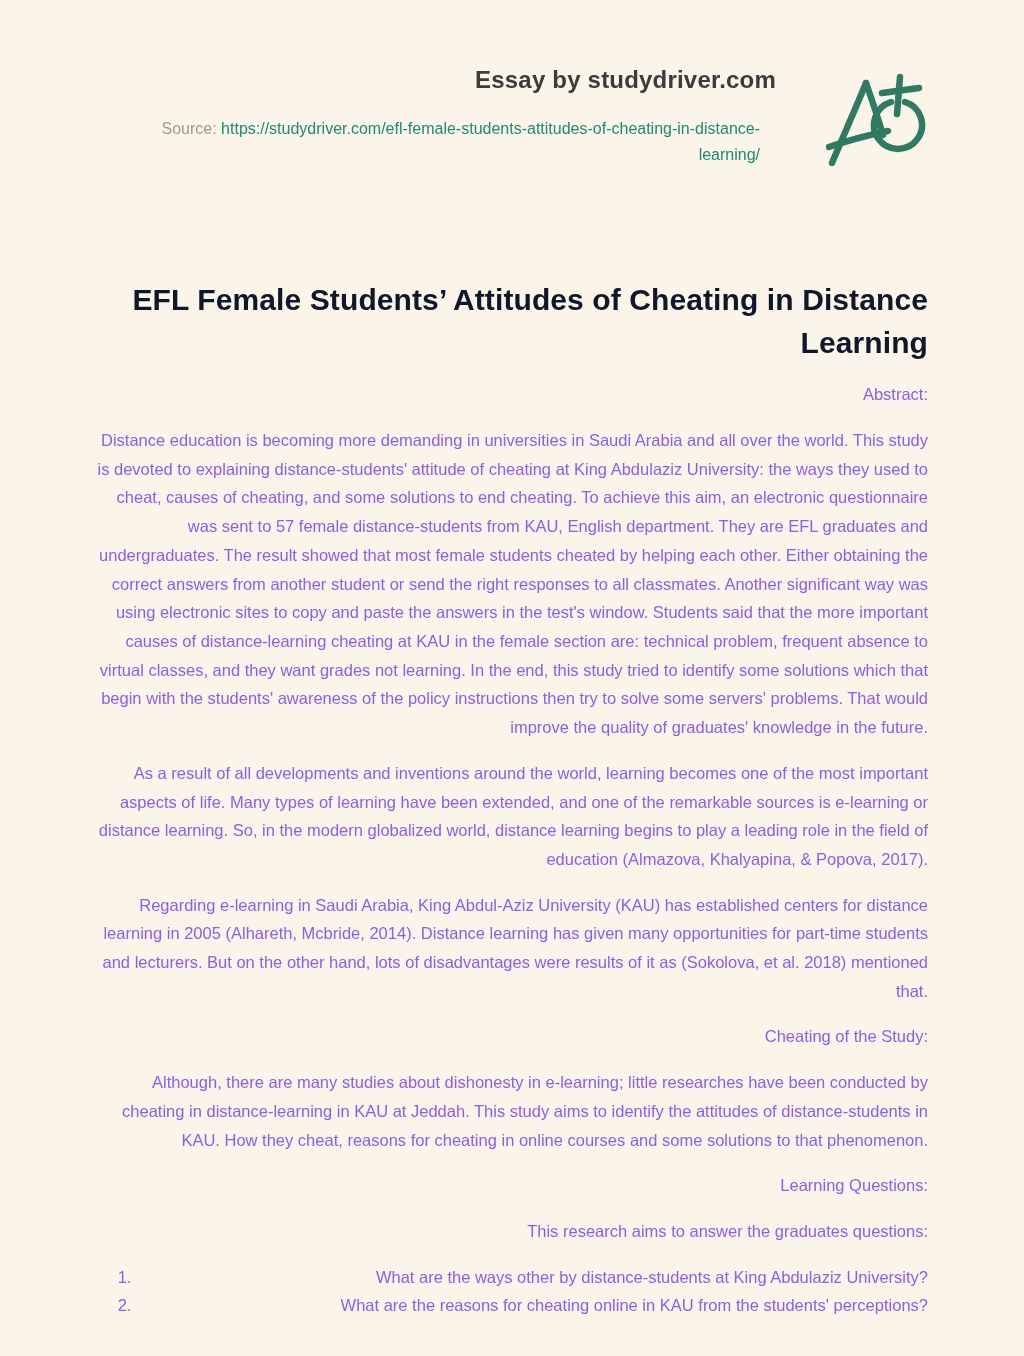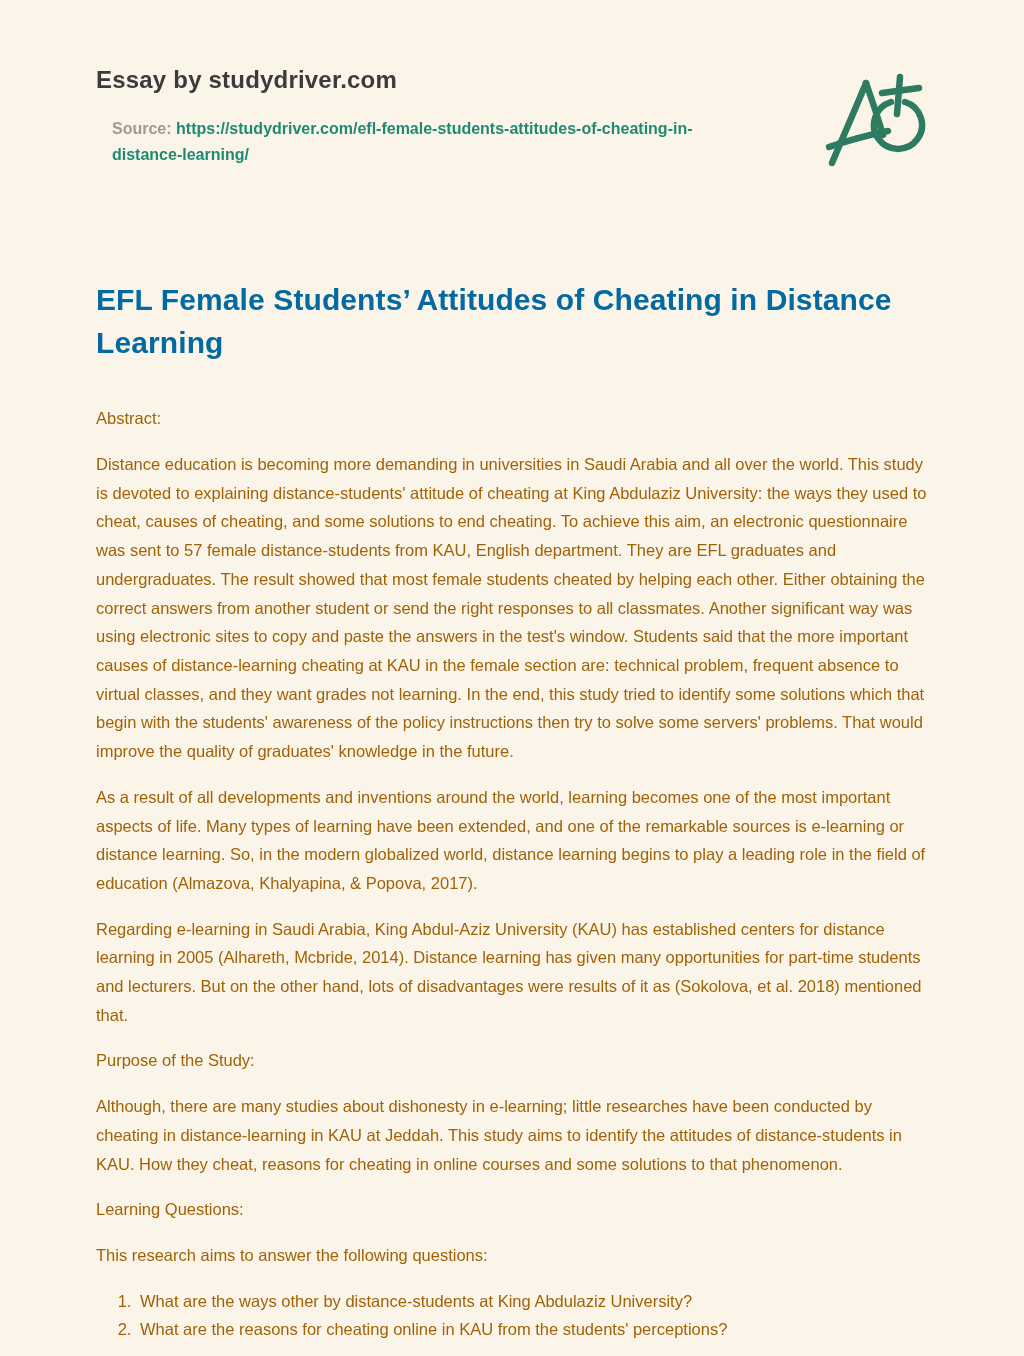--- a/index.html
+++ b/index.html
@@ -10,20 +10,21 @@
     overflow: hidden;
     background: #fbf5e9;
     font-family: "Liberation Sans", sans-serif;
     color: #414140;
   }
   .page {
     width: 1024px;
     height: 1356px;
     padding: 66px 96px 0 96px;
     position: relative;
+    text-align: right;
   }
   .header-row {
     display: flex;
     justify-content: space-between;
     align-items: flex-start;
   }
   .header-left { max-width: 680px; }
   .byline {
     font-size: 24px;
     font-weight: 700;
@@ -31,45 +32,44 @@
     margin: 0 0 22px 0;
     letter-spacing: 0.2px;
   }
   .source {
     font-size: 16px;
     line-height: 1.6;
     color: #9c9a92;
     margin: 16px;
     max-width: 655px;
     overflow-wrap: break-word;
-    font-weight: bold;
   }
   .source a {
     color: #1f8a74;
     text-decoration: none;
   }
   .logo {
     flex: 0 0 auto;
     margin-top: 6px;
     margin-right: 2px;
   }
   .title {
     font-size: 30px;
     line-height: 1.42;
     font-weight: 700;
-    color: #0369a1;
-    margin: 96px 0 40px 0;
+    color: #0f172a;
+    margin: 96px 0 16px 0;
     max-width: 880px;
     letter-spacing: 0.1px;
   }
   .body-text p, .body-text ol {
     font-size: 16.5px;
     line-height: 1.74;
     margin: 0 0 17px 0;
-    color: #a16207;
+    color: #8b5cf6;
   }
   .body-text ol {
     padding-left: 40px;
     margin-bottom: 19px;
   }
   .body-text li {
     padding-left: 4px;
   }
   .section-label { color: #3f3f3e; }
 </style>
@@ -105,25 +105,25 @@
 
   <h2 class="title">EFL Female Students’ Attitudes of Cheating in Distance Learning</h2>
 
   <div class="body-text">
     <p class="section-label">Abstract:</p>
     <p>Distance education is becoming more demanding in universities in Saudi Arabia and all over the world. This study is devoted to explaining distance-students' attitude of cheating at King Abdulaziz University: the ways they used to cheat, causes of cheating, and some solutions to end cheating. To achieve this aim, an electronic questionnaire was sent to 57 female distance-students from KAU, English department. They are EFL graduates and undergraduates. The result showed that most female students cheated by helping each other. Either obtaining the correct answers from another student or send the right responses to all classmates. Another significant way was using electronic sites to copy and paste the answers in the test's window. Students said that the more important causes of distance-learning cheating at KAU in the female section are: technical problem, frequent absence to virtual classes, and they want grades not learning. In the end, this study tried to identify some solutions which that begin with the students' awareness of the policy instructions then try to solve some servers' problems. That would improve the quality of graduates' knowledge in the future.</p>
 
     <p>As a result of all developments and inventions around the world, learning becomes one of the most important aspects of life. Many types of learning have been extended, and one of the remarkable sources is e-learning or distance learning. So, in the modern globalized world, distance learning begins to play a leading role in the field of education (Almazova, Khalyapina, &amp; Popova, 2017).</p>
     <p>Regarding e-learning in Saudi Arabia, King Abdul-Aziz University (KAU) has established centers for distance learning in 2005 (Alhareth, Mcbride, 2014). Distance learning has given many opportunities for part-time students and lecturers. But on the other hand, lots of disadvantages were results of it as (Sokolova, et al. 2018) mentioned that.</p>
 
-    <p class="section-label">Purpose of the Study:</p>
+    <p class="section-label">Cheating of the Study:</p>
     <p>Although, there are many studies about dishonesty in e-learning; little researches have been conducted by cheating in distance-learning in KAU at Jeddah. This study aims to identify the attitudes of distance-students in KAU. How they cheat, reasons for cheating in online courses and some solutions to that phenomenon.</p>
 
     <p class="section-label">Learning Questions:</p>
-    <p>This research aims to answer the following questions:</p>
+    <p>This research aims to answer the graduates questions:</p>
 
     <ol>
       <li>What are the ways other by distance-students at King Abdulaziz University?</li>
       <li>What are the reasons for cheating online in KAU from the students' perceptions?</li>
 
     </ol>
 
   </div>
 
 </div>

